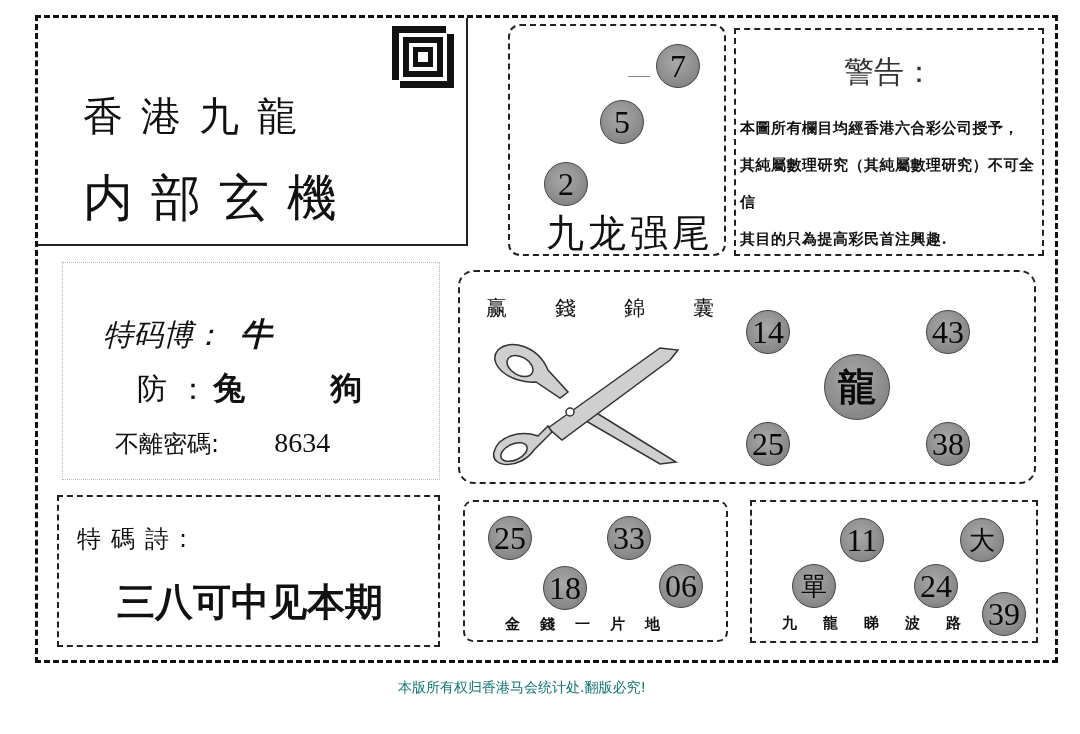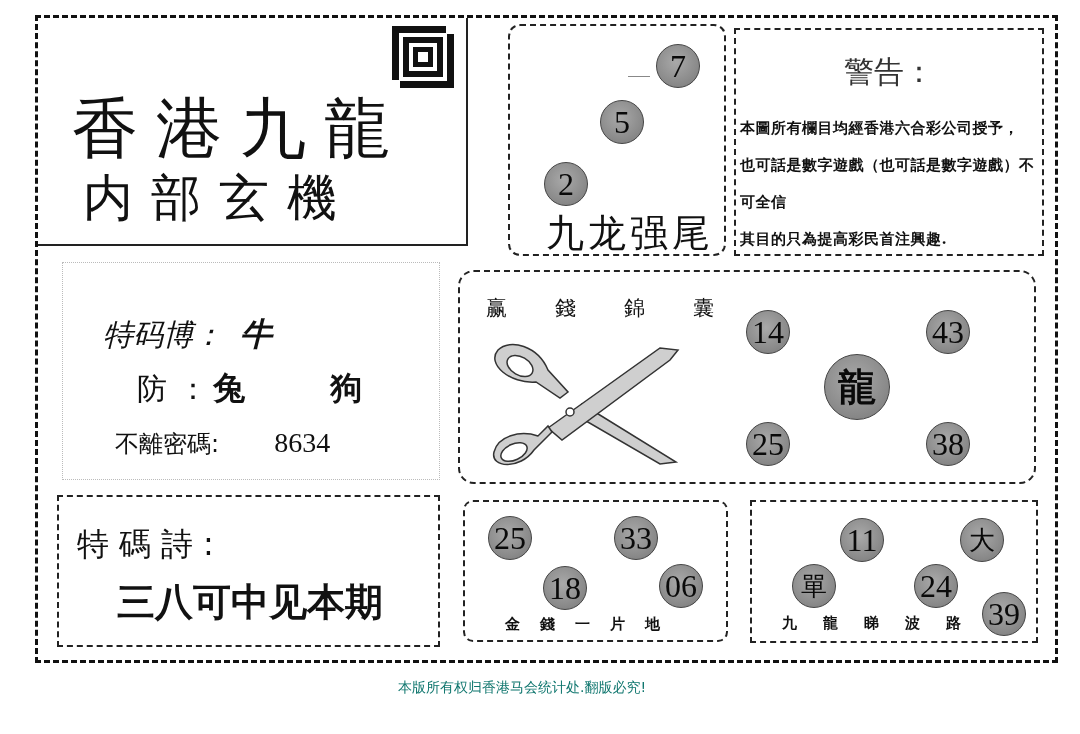--- a/index.html
+++ b/index.html
@@ -16,21 +16,21 @@
   .title-box {
     left: 38px; top: 18px; width: 430px; height: 228px;
     border-right: 2px solid #222; border-bottom: 2px solid #222;
   }
   .issue {
     position: absolute; left: 30px; top: 30px; font-size: 30px;
     font-family: "DejaVu Sans", sans-serif; letter-spacing: 4px;
   }
   .issue span { margin-right: 22px; }
   .main-title {
-    position: absolute; left: 34px; top: 78px; font-size: 66px; letter-spacing: 18px;
+    position: absolute; left: 45px; top: 78px; font-size: 40px; letter-spacing: 18px;
     font-family: "DejaVu Serif", serif; line-height: 1;
   }
   .sub-title {
     position: absolute; left: 45px; top: 155px; font-size: 50px; letter-spacing: 18px;
     font-family: "DejaVu Serif", serif; line-height: 1;
   }
   .logo {
     position: absolute; left: 352px; top: 6px; width: 66px; height: 66px;
   }
 
@@ -68,21 +68,21 @@
   .zlabel { font-size: 30px; }
   .zval { font-size: 32px; font-weight: bold; }
   .znum { font-size: 28px; font-family: "Liberation Serif", serif; }
 
   
   .poem-box {
     left: 57px; top: 495px; width: 383px; height: 152px;
     border: 2px dashed #222;
   }
   .poem-label {
-    position: absolute; left: 18px; top: 26px; font-size: 32px; letter-spacing: 10px;
+    position: absolute; left: 18px; top: 26px; font-size: 24px; letter-spacing: 10px;
     font-family: "DejaVu Sans", sans-serif;
   }
   .poem-text {
     position: absolute; left: 58px; top: 80px; font-size: 38px; font-weight: bold;
     font-family: "DejaVu Serif", serif;
   }
 
   
   .scissors-box {
     left: 458px; top: 270px; width: 578px; height: 214px;
@@ -159,21 +159,21 @@
   <div class="ball b42" style="left:90px;top:74px;">5</div>
   <div class="ball b42" style="left:34px;top:136px;">2</div>
   <div style="position:absolute;left:118px;top:50px;width:22px;height:1px;background:#888;"></div>
   <div class="tail-label">九龙强尾</div>
 </div>
 
 <div class="box warn-box">
   <div class="warn-title">警告：</div>
   <div class="warn-text">
     <div>本圖所有欄目均經香港六合彩公司授予，</div>
-    <div>也可話是數字遊戲（也可話是數字遊戲）不可全信</div>
+    <div>其純屬數理研究（其純屬數理研究）不可全信</div>
     <div>其目的只為提高彩民首注興趣.</div>
   </div>
 </div>
 
 <div class="box zodiac-box">
   <div class="zrow" style="left:40px;top:50px;font-style:italic;">
     <span class="zlabel">特码博：</span>
     <span class="zval" style="margin-left:12px;">牛</span>
   </div>
   <div class="zrow" style="left:74px;top:104px;">
@@ -214,21 +214,21 @@
   </svg>
   <div class="ball b42" style="left:286px;top:38px;">14</div>
   <div class="ball b42" style="left:466px;top:38px;">43</div>
   <div class="ball big" style="left:364px;top:82px;">龍</div>
   <div class="ball b42" style="left:286px;top:150px;">25</div>
   <div class="ball b42" style="left:466px;top:150px;">38</div>
 </div>
 
 <div class="box gold-box">
   <div class="ball b42" style="left:23px;top:14px;">25</div>
-  <div class="ball b42" style="left:149px;top:14px;">33</div>
+  <div class="ball b42" style="left:142px;top:14px;">33</div>
   <div class="ball b42" style="left:78px;top:64px;">18</div>
   <div class="ball b42" style="left:194px;top:62px;">06</div>
   <div class="gold-label">
     <span>金</span><span>錢</span><span>一</span><span>片</span><span>地</span>
   </div>
 </div>
 
 <div class="box wave-box">
   <div class="ball b42" style="left:88px;top:16px;">11</div>
   <div class="ball b42 cjk" style="left:208px;top:16px;">大</div>

